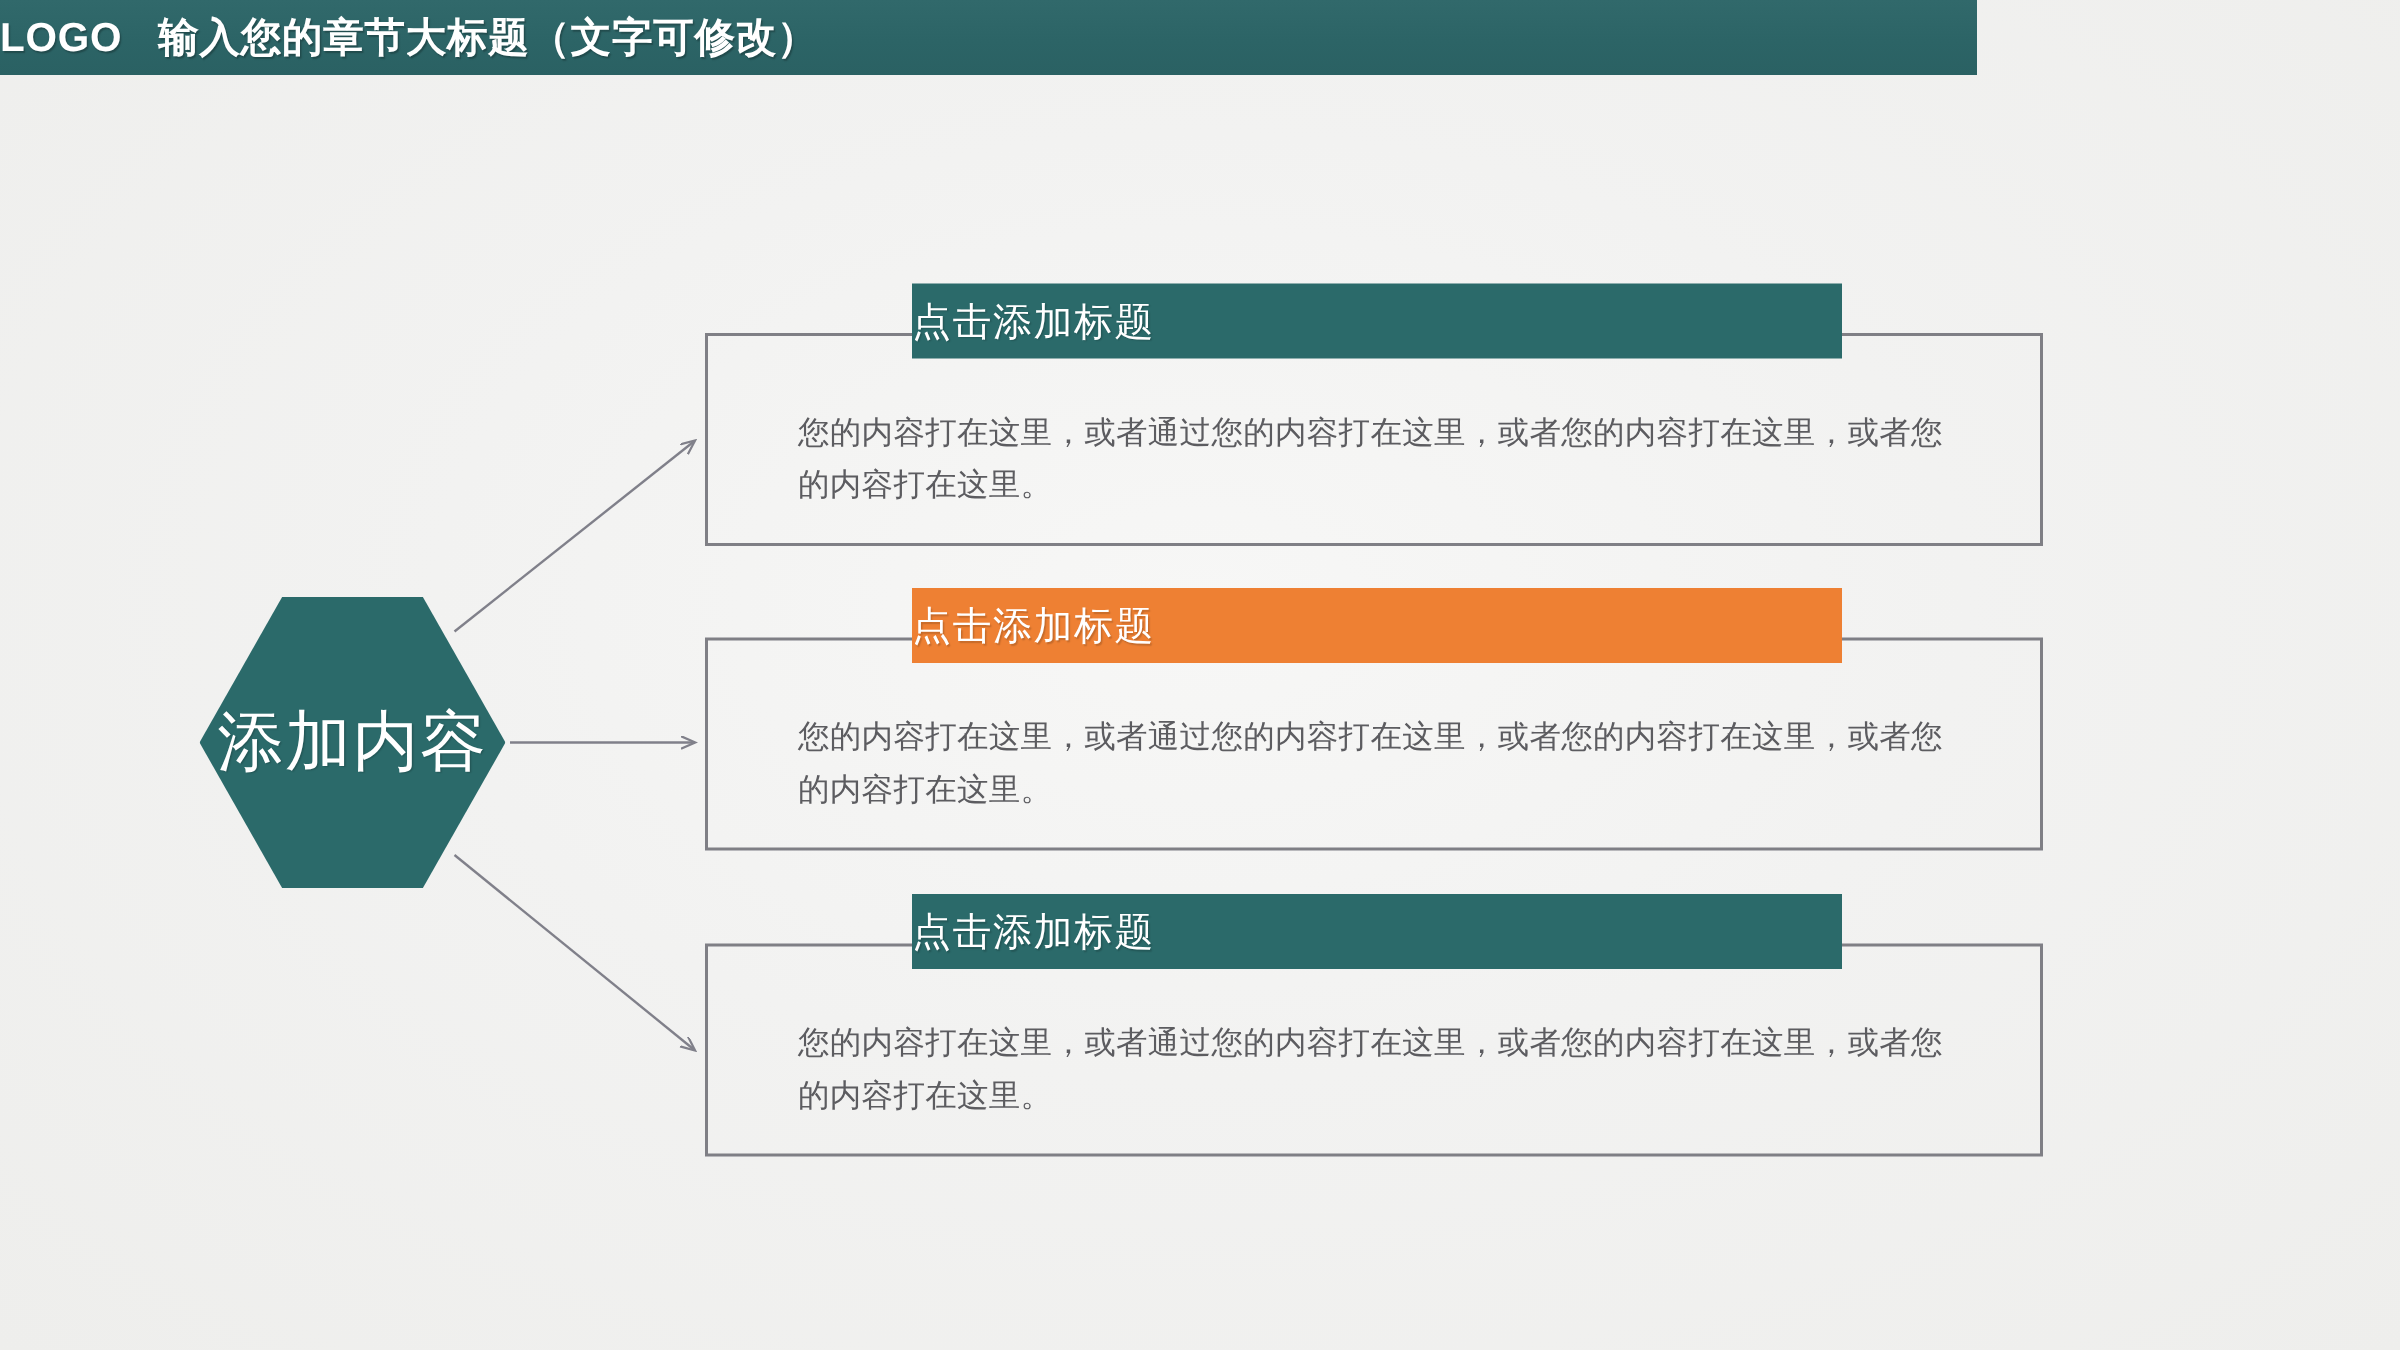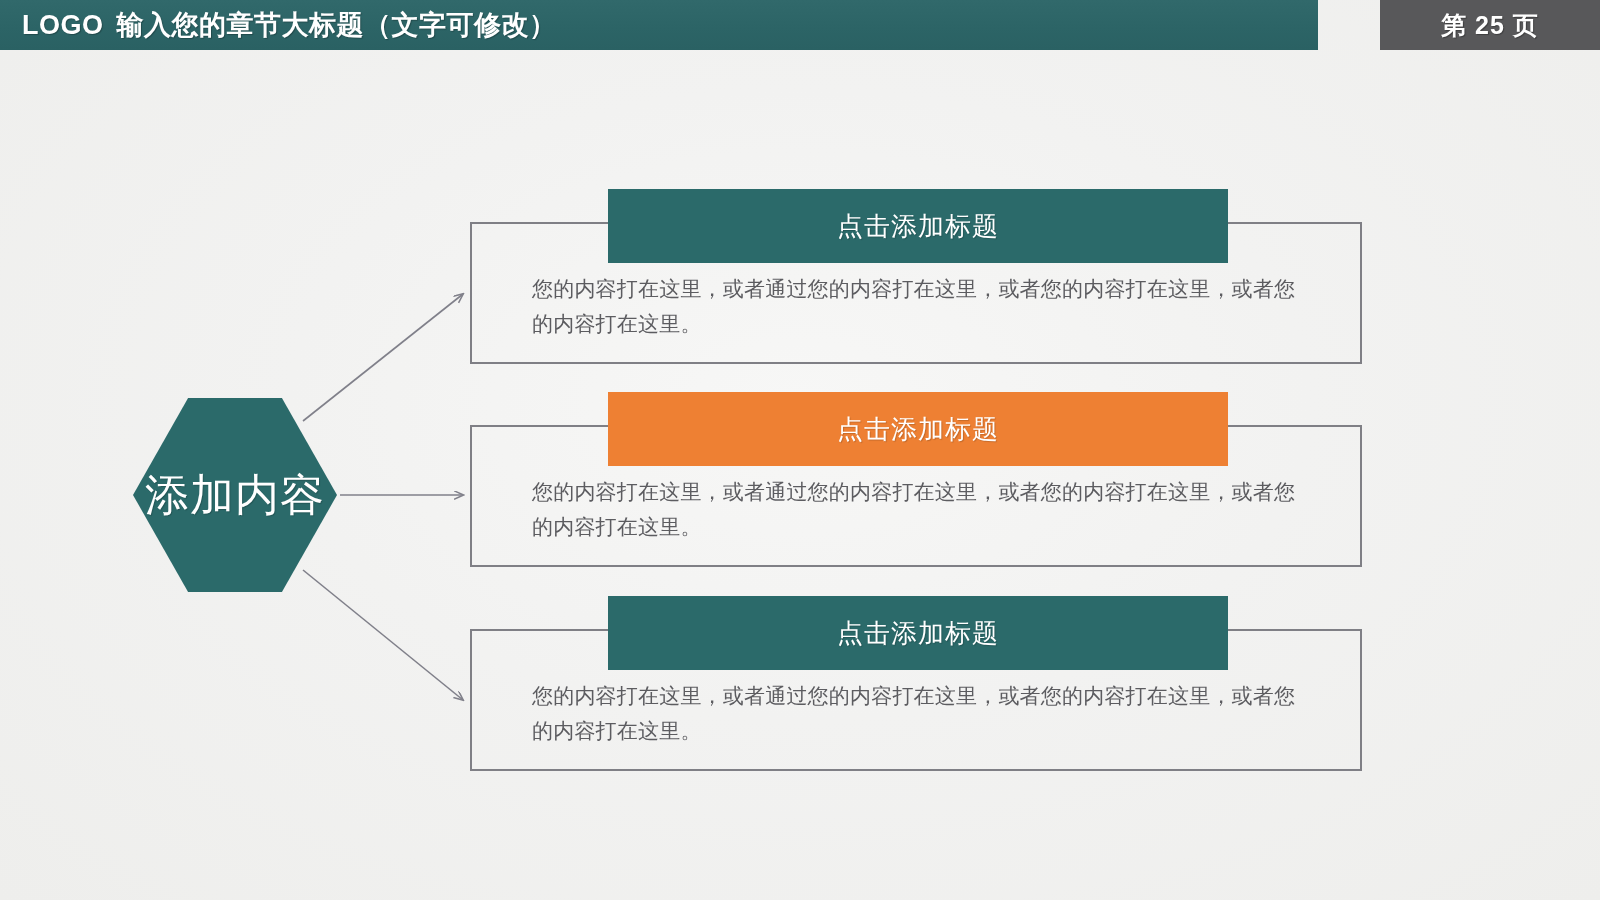--- a/index.html
+++ b/index.html
@@ -30,35 +30,34 @@
     width: 1318px;
     height: 50px;
     background: linear-gradient(180deg, #31696b 0%, #2c6466 55%, #2a6163 100%);
     box-sizing: border-box;
     display: flex;
     align-items: center;
   }
   .header-title-wrap {
     display: flex;
     align-items: baseline;
-    padding-left: 22px;
     white-space: nowrap;
   }
   .logo-text {
     font-size: 27px;
     font-weight: bold;
     color: #ffffff;
     letter-spacing: 0.5px;
     text-shadow: 1px 1px 1px rgba(0,0,0,0.25);
   }
   .header-title {
     font-size: 27px;
     font-weight: bold;
     color: #ffffff;
-    margin-left: 13px;
+    margin-left: 24px;
     letter-spacing: 0.5px;
     text-shadow: 1px 1px 1px rgba(0,0,0,0.25);
   }
 
   .page-badge {
     position: absolute;
     left: 1380px;
     top: 0;
     width: 220px;
     height: 50px;
@@ -117,24 +116,24 @@
     background: transparent;
   }
   .card-1 { top: 222px; height: 142px; }
   .card-2 { top: 425px; height: 142px; }
   .card-3 { top: 629px; height: 142px; }
 
   .card-header {
     position: absolute;
     left: 608px;
     width: 620px;
-    height: 74px;
-    display: flex;
-    align-items: center;
-    justify-content: center;
+    height: 50px;
+    display: flex;
+    align-items: center;
+    justify-content: flex-start;
   }
   .card-header-1 { top: 189px; background: #2b6a6a; }
   .card-header-2 { top: 392px; background: #ee8033; }
   .card-header-3 { top: 596px; background: #2b6a6a; }
 
   .card-header-text {
     font-size: 26px;
     color: #ffffff;
     letter-spacing: 1px;
     text-shadow: 1px 1px 1px rgba(0,0,0,0.18);
@@ -158,23 +157,20 @@
 
 <div id="slide">
 
   <div class="header-bar">
     <div class="header-title-wrap">
       <span class="logo-text">LOGO</span>
       <span class="header-title">输入您的章节大标题（文字可修改）</span>
     </div>
   </div>
 
-  <div class="page-badge">
-    <span class="page-badge-text">第 25 页</span>
-  </div>
 
   <svg class="connectors" width="1600" height="900" viewBox="0 0 1600 900">
     <defs>
       <marker id="arrowhead" markerWidth="11" markerHeight="11" refX="9" refY="4.2" orient="auto" markerUnits="userSpaceOnUse">
         <path d="M0,0 L9.5,4.2 L0,8.4" fill="none" stroke="#80808a" stroke-width="1.5"></path>
       </marker>
     </defs>
     <line x1="303" y1="421" x2="463" y2="294" stroke="#80808a" stroke-width="1.6" marker-end="url(#arrowhead)"></line>
     <line x1="340" y1="495" x2="463" y2="495" stroke="#80808a" stroke-width="1.6" marker-end="url(#arrowhead)"></line>
     <line x1="303" y1="570" x2="463" y2="700" stroke="#80808a" stroke-width="1.6" marker-end="url(#arrowhead)"></line>

